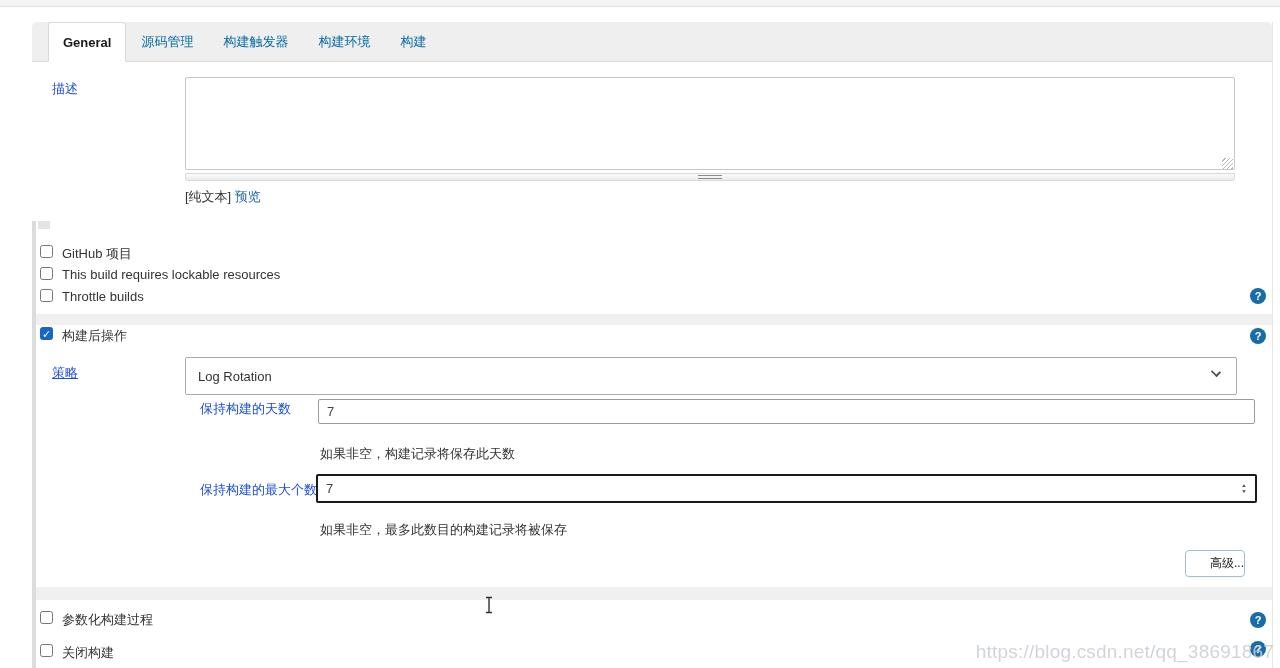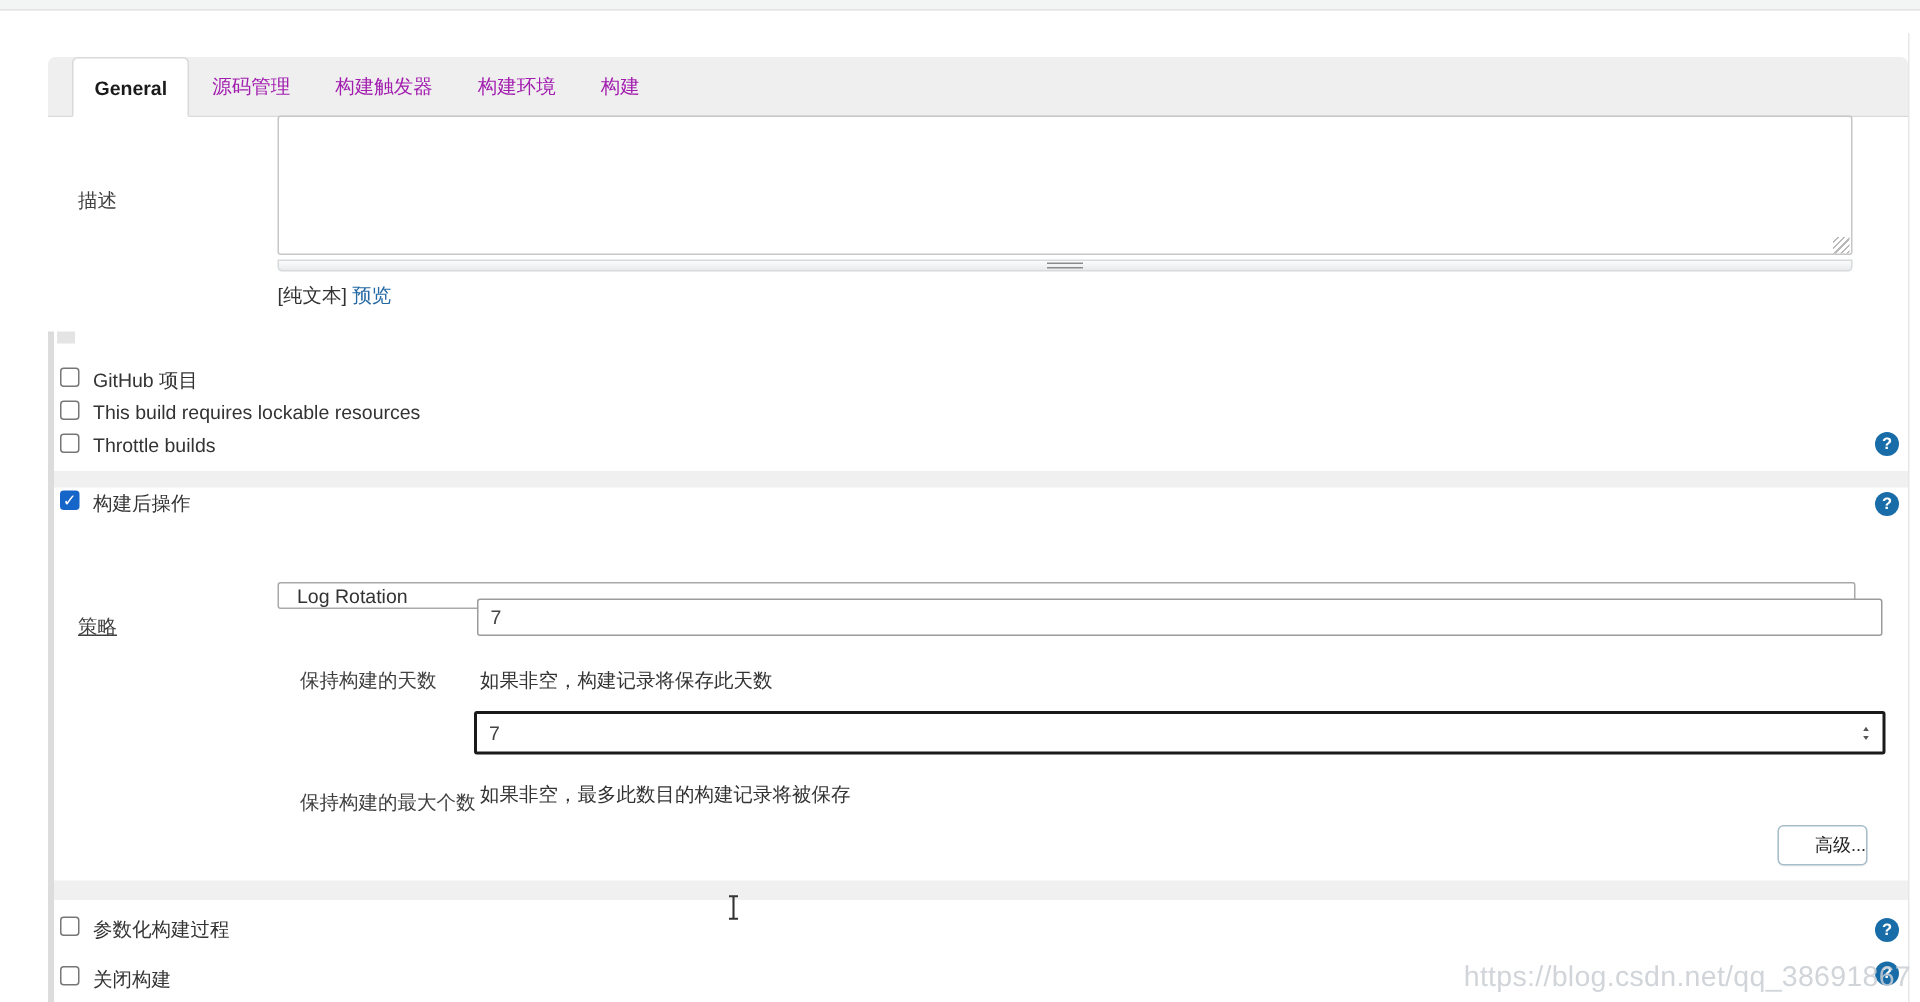--- a/index.html
+++ b/index.html
@@ -12,34 +12,34 @@
   .abs { position:absolute; }
 
   
   .top-strip { left:0; top:0; width:1280px; height:7px; background:#f3f4f4; border-bottom:1px solid #e3e4e5; }
   .right-line { left:1272px; top:22px; width:1px; height:646px; background:#e6e7e8; }
 
   
   .tabbar {
     left:32px; top:22px; width:1240px; height:40px;
     background:#efefef; border-bottom:1px solid #d9d9d9;
-    border-radius:5px 5px 0 0; display:flex; align-items:stretch;margin-top:16px;
+    border-radius:5px 5px 0 0; display:flex; align-items:stretch;
   }
   .tab {
-    display:flex; align-items:center; padding:0 15px; color:#a21caf;
+    display:flex; align-items:center; padding:0 15px; color:#0369a1;
     cursor:pointer; white-space:nowrap; font-size:13px;
   }
   .tab.active {
     margin-left:16px; background:#fff; color:#1a1a1a; font-weight:bold;
     border:1px solid #d9d9d9; border-bottom:1px solid #fff;
     border-radius:4px 4px 0 0; margin-bottom:-1px; z-index:2; padding:0 14px;
   }
 
   
-  .field-label { color:#404040;margin-top:45px; }
+  .field-label { color:#1d4ed8; }
   textarea.desc {
     left:185px; top:77px; width:1050px; height:93px; resize:none;
     border:1px solid #c6c6c6; border-radius:2px; background:#fff;
     font-family:inherit; font-size:13px; padding:4px 6px; outline:none;
   }
   .resize-grip {
     left:1222px; top:158px; width:11px; height:11px;
     background:repeating-linear-gradient(135deg, transparent 0 2px, #b9b9b9 2px 3px);
     pointer-events:none;
   }
@@ -73,23 +73,23 @@
 
   
   .help {
     width:16px; height:16px; border-radius:50%; background:var(--help);
     color:#fff; font-size:11px; font-weight:bold; text-align:center; line-height:16px;
     cursor:pointer;
   }
 
   
   .select {
-    left:185px; top:357px; width:1052px; height:18px; background:#fff;
+    left:185px; top:357px; width:1052px; height:38px; background:#fff;
     border:1px solid #a9a9a9; border-radius:2px; display:flex; align-items:center;
-    padding:0 12px; cursor:pointer;margin-top:31px;
+    padding:0 12px; cursor:pointer;
   }
   .select .chev {
     position:absolute; right:16px; top:10px; width:8px; height:8px;
     border-right:2px solid #4a4a4a; border-bottom:2px solid #4a4a4a;
     transform:rotate(45deg) scale(1,.8);
   }
 
   input.text {
     border:1px solid #9b9b9b; border-radius:2px; background:#fff; outline:none;
     font-family:inherit; font-size:13px; color:#444; padding:0 8px;

